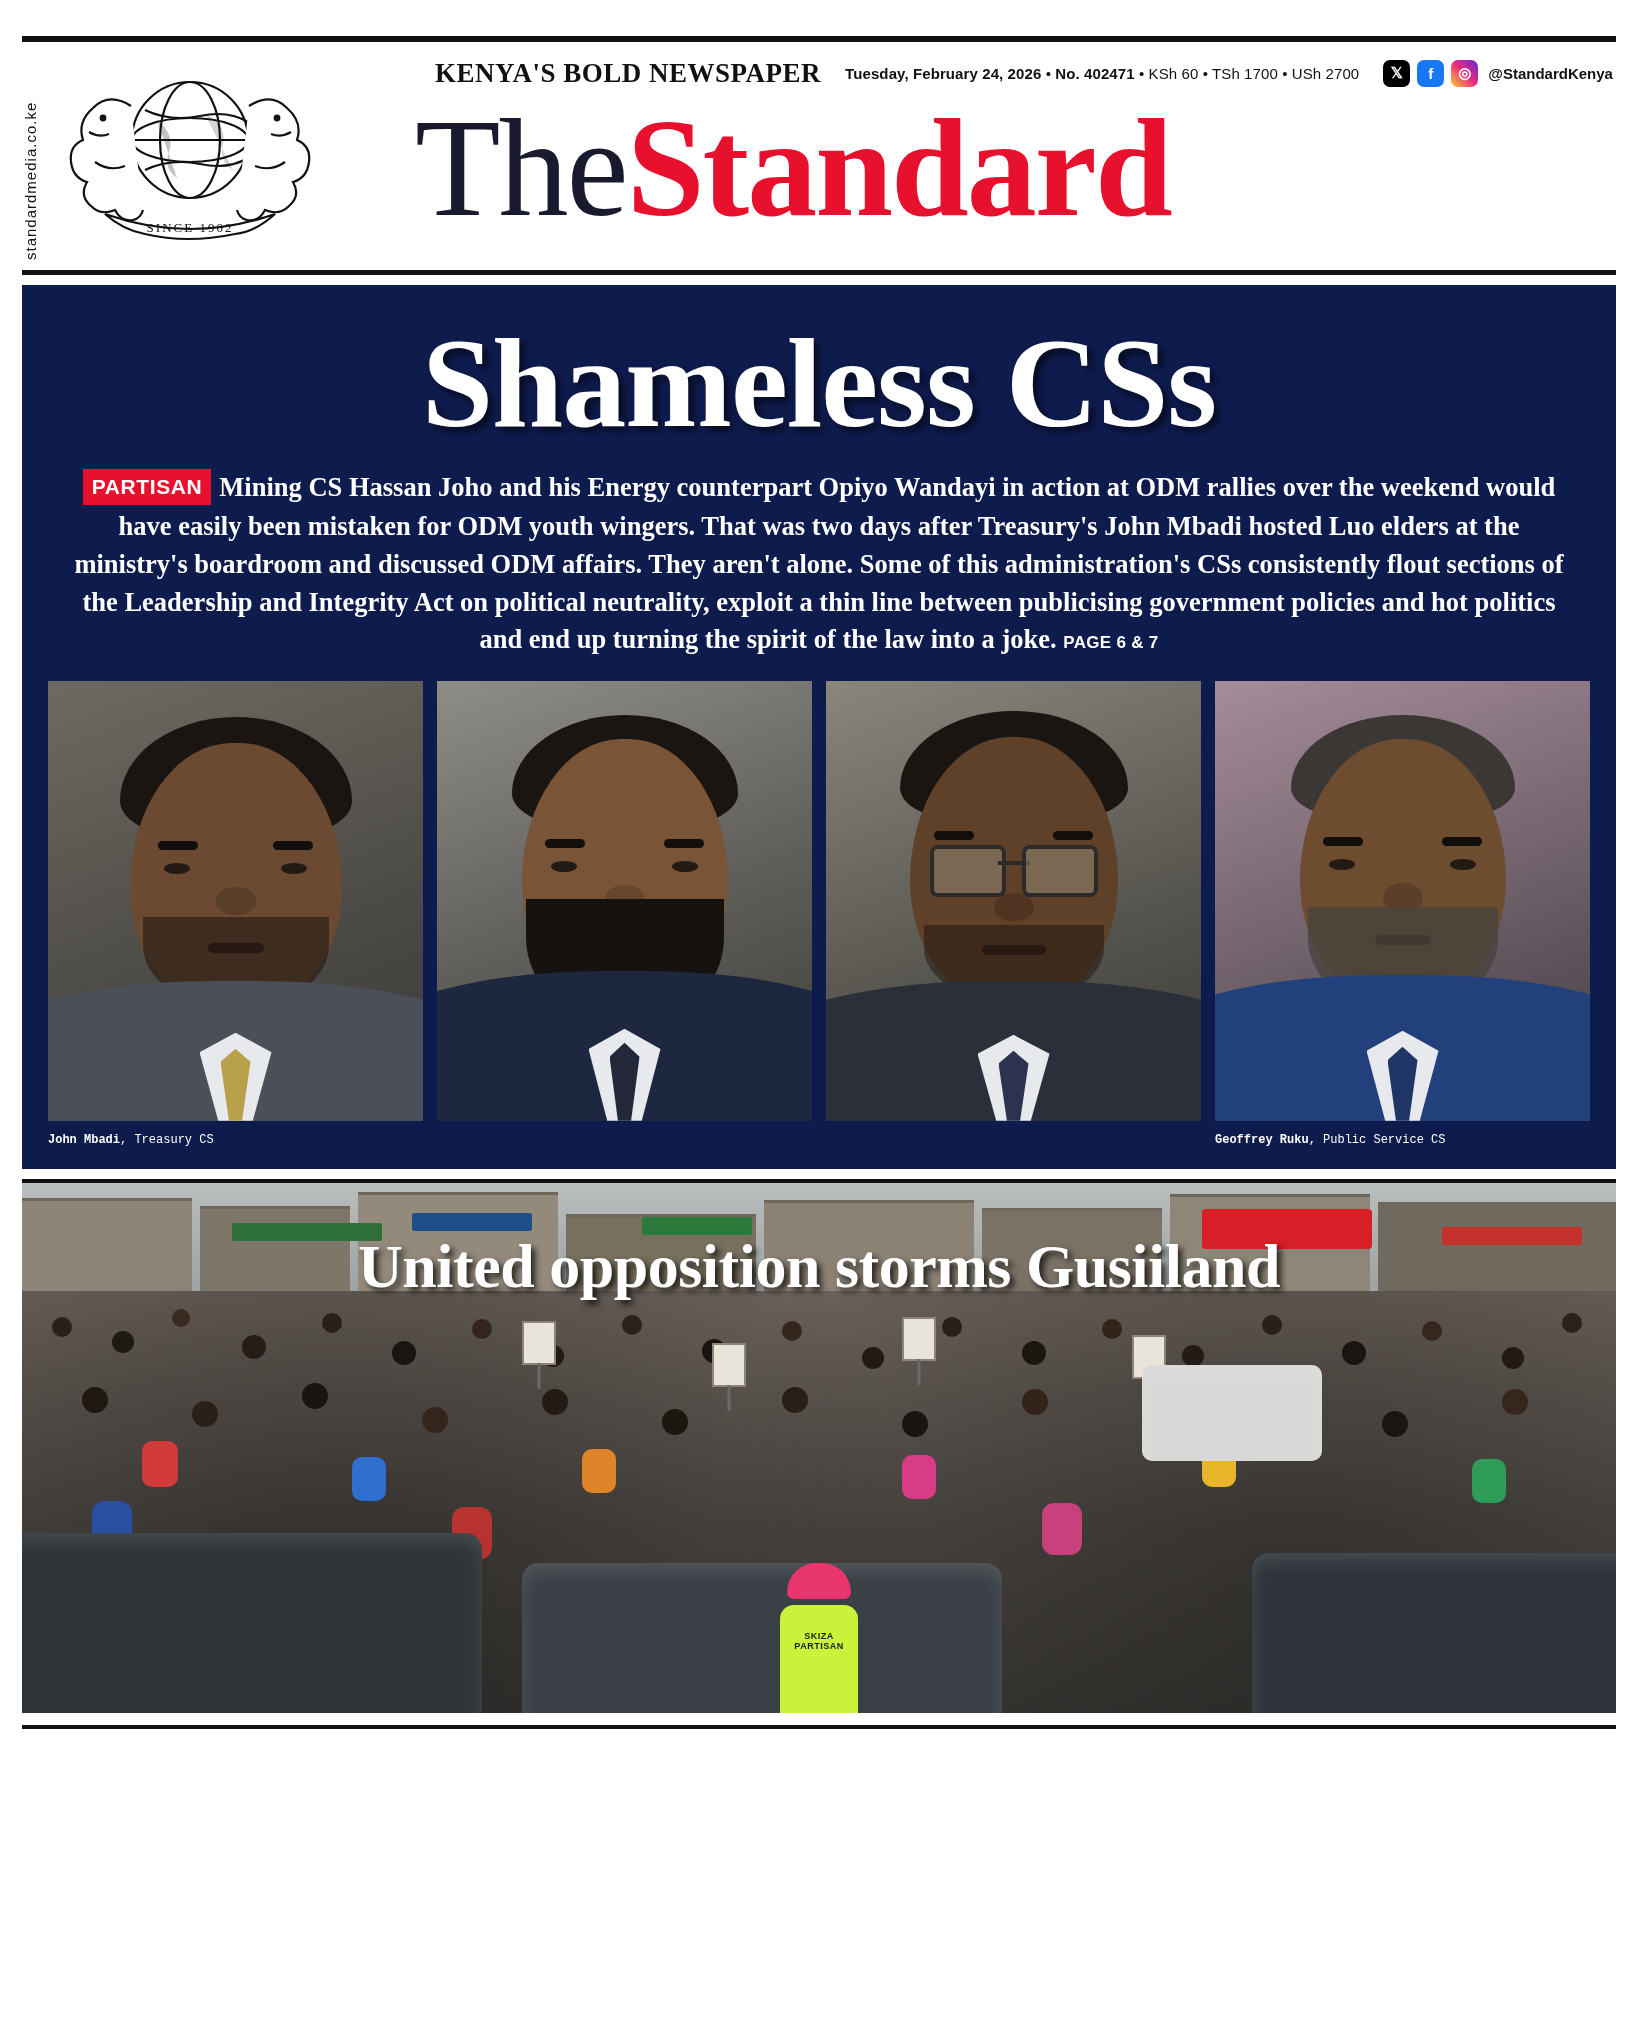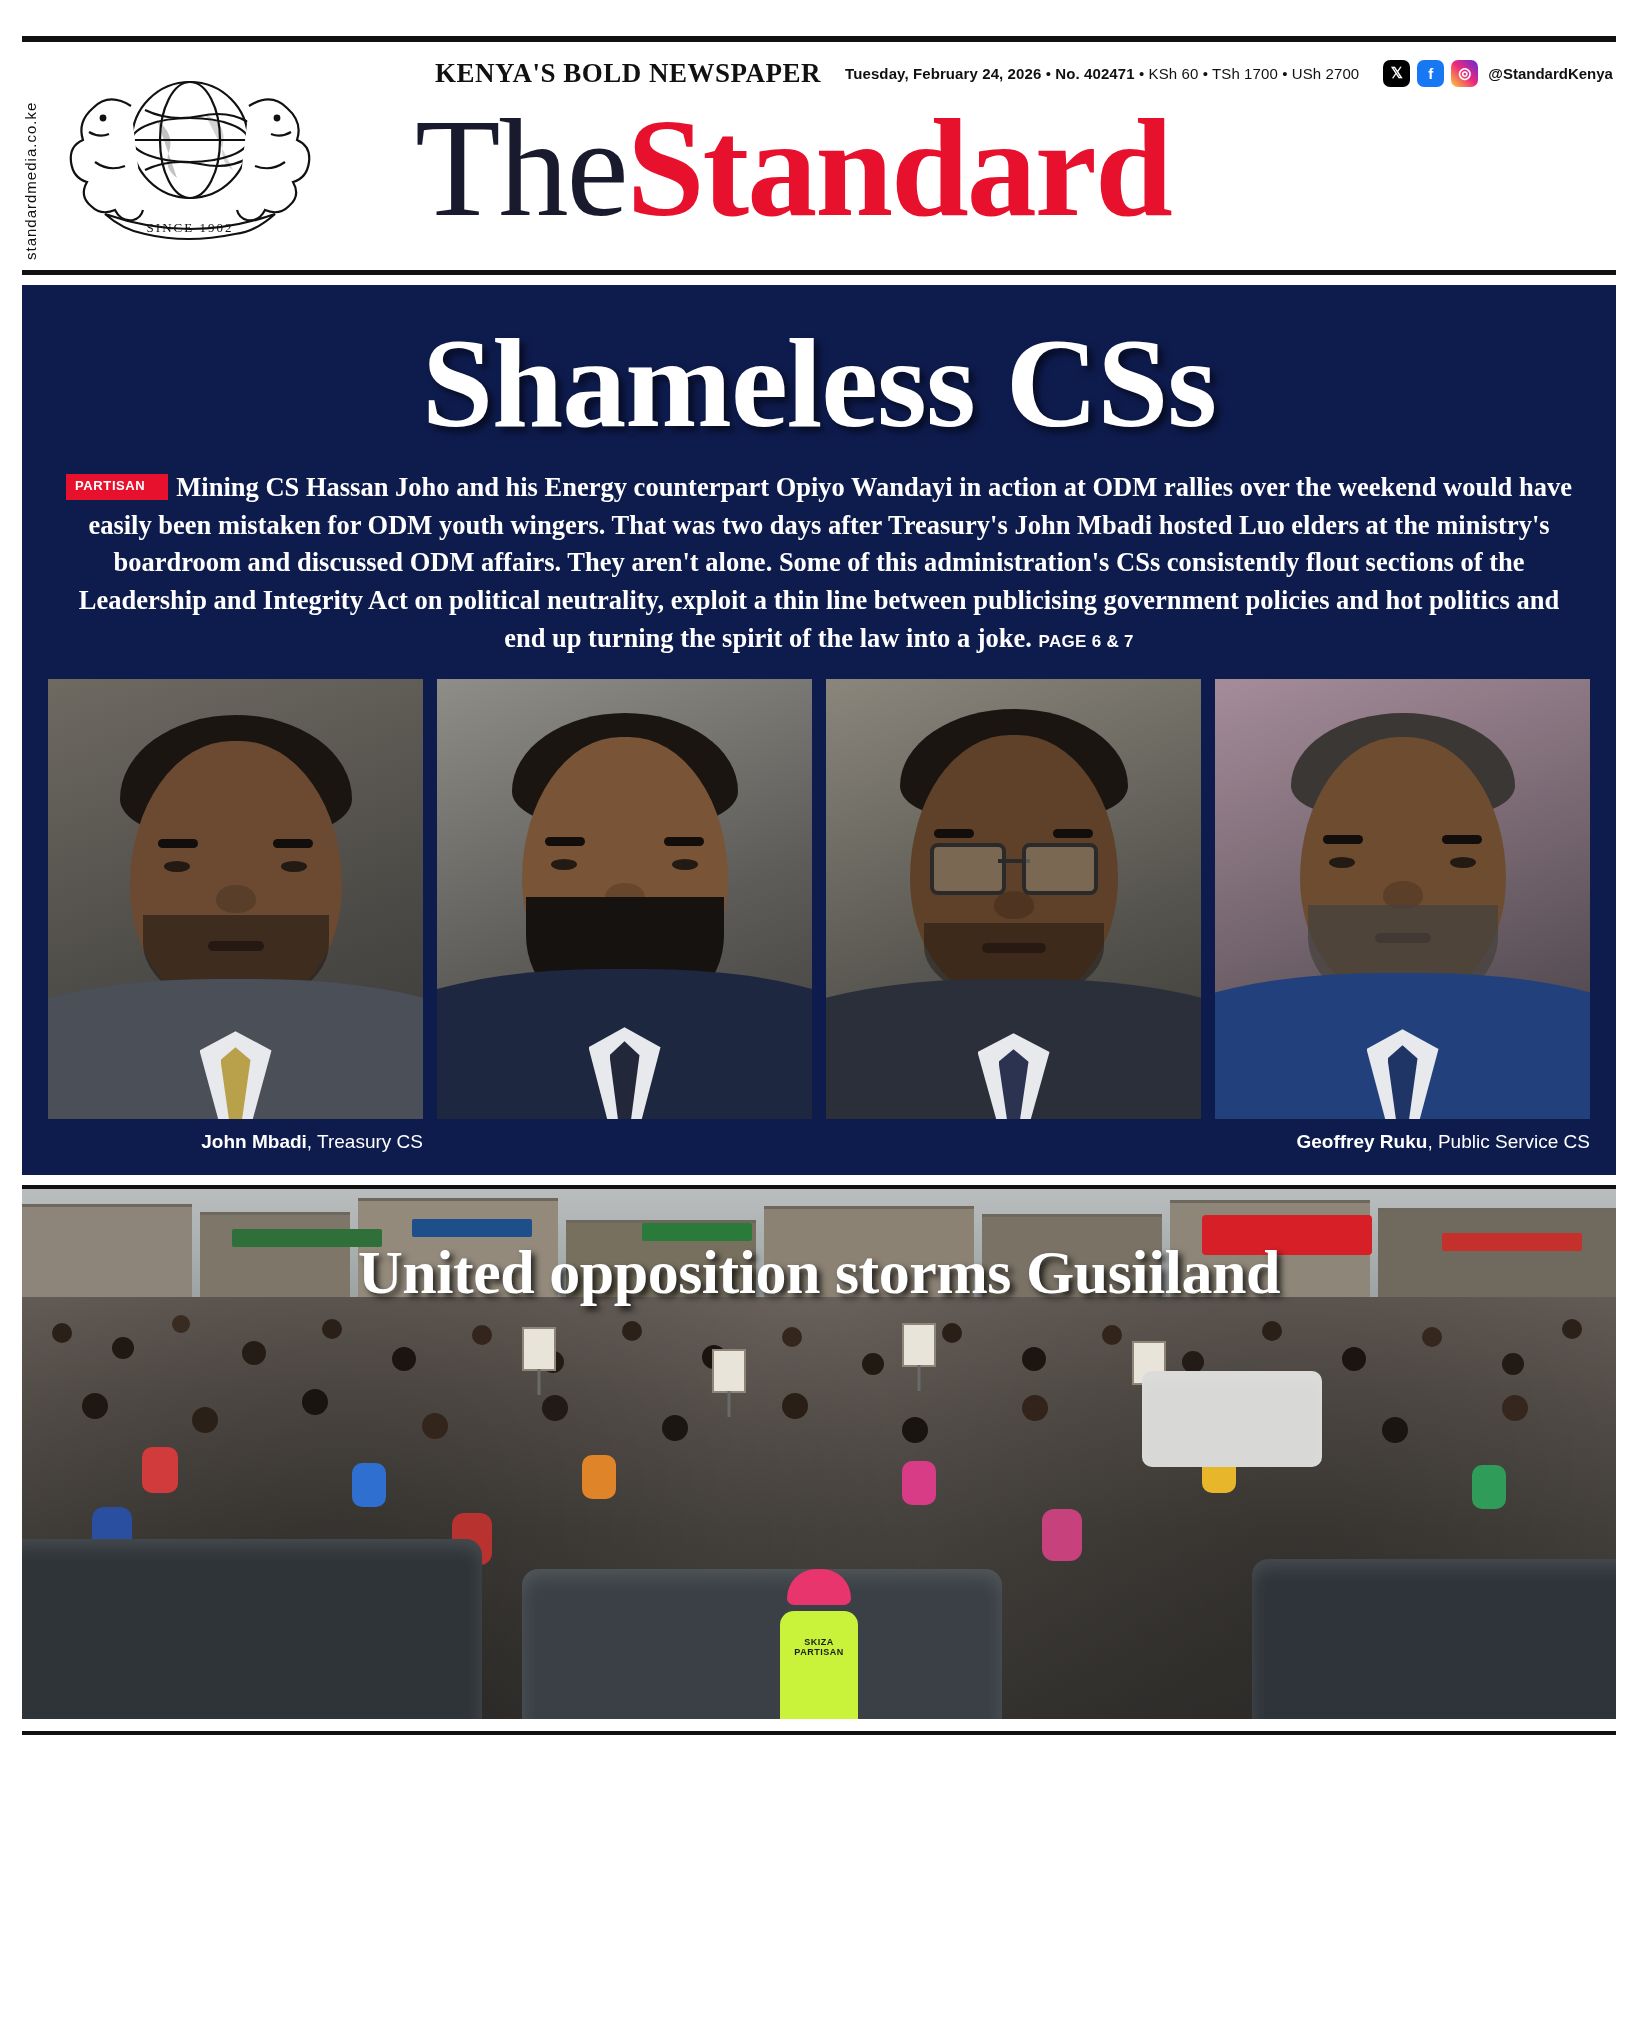--- a/index.html
+++ b/index.html
@@ -158,23 +158,23 @@
     font-size: 26.5px;
     line-height: 1.42;
     padding: 0 14px;
   }
   .tag-partisan {
     display: inline-block;
     background: #e8112d;
     color: #fff;
     font-family: "Liberation Sans", sans-serif;
     font-weight: bold;
-    font-size: 13px;
+    font-size: 21px;
     letter-spacing: 0.6px;
-    padding: 3px 23px 4px 9px;
+    padding: 3px 9px 4px 9px;
     vertical-align: middle;
     margin-right: 8px;
     position: relative;
     top: -3px;
   }
   .page-ref {
     font-family: "Liberation Sans", sans-serif;
     font-weight: bold;
     font-size: 17px;
     letter-spacing: 0.3px;
@@ -191,23 +191,23 @@
     flex-direction: column;
   }
   .portrait-img {
     width: 100%;
     height: 440px;
     position: relative;
     overflow: hidden;
     background: #4a4a55;
   }
   .portrait-caption {
-    text-align: right;
-    font-family: Liberation Sans, sans-serif;
-    font-size: 19px;
+    text-align: left;
+    font-family: Liberation Mono, monospace;
+    font-size: 12px;
     color: #fff;
     padding: 12px 0 4px 0;
   }
   .portrait-caption b { font-weight: bold; }
 
   
   .face { position: absolute; inset: 0; }
   .bg1 { background: linear-gradient(160deg,#6e6a62 0%, #4c4a46 60%, #3a3936 100%); }
   .bg2 { background: linear-gradient(160deg,#8f8d88 0%, #5e5c58 55%, #3d3c3a 100%); }
   .bg3 { background: linear-gradient(160deg,#8a867c 0%, #56544e 60%, #3a3833 100%); }

